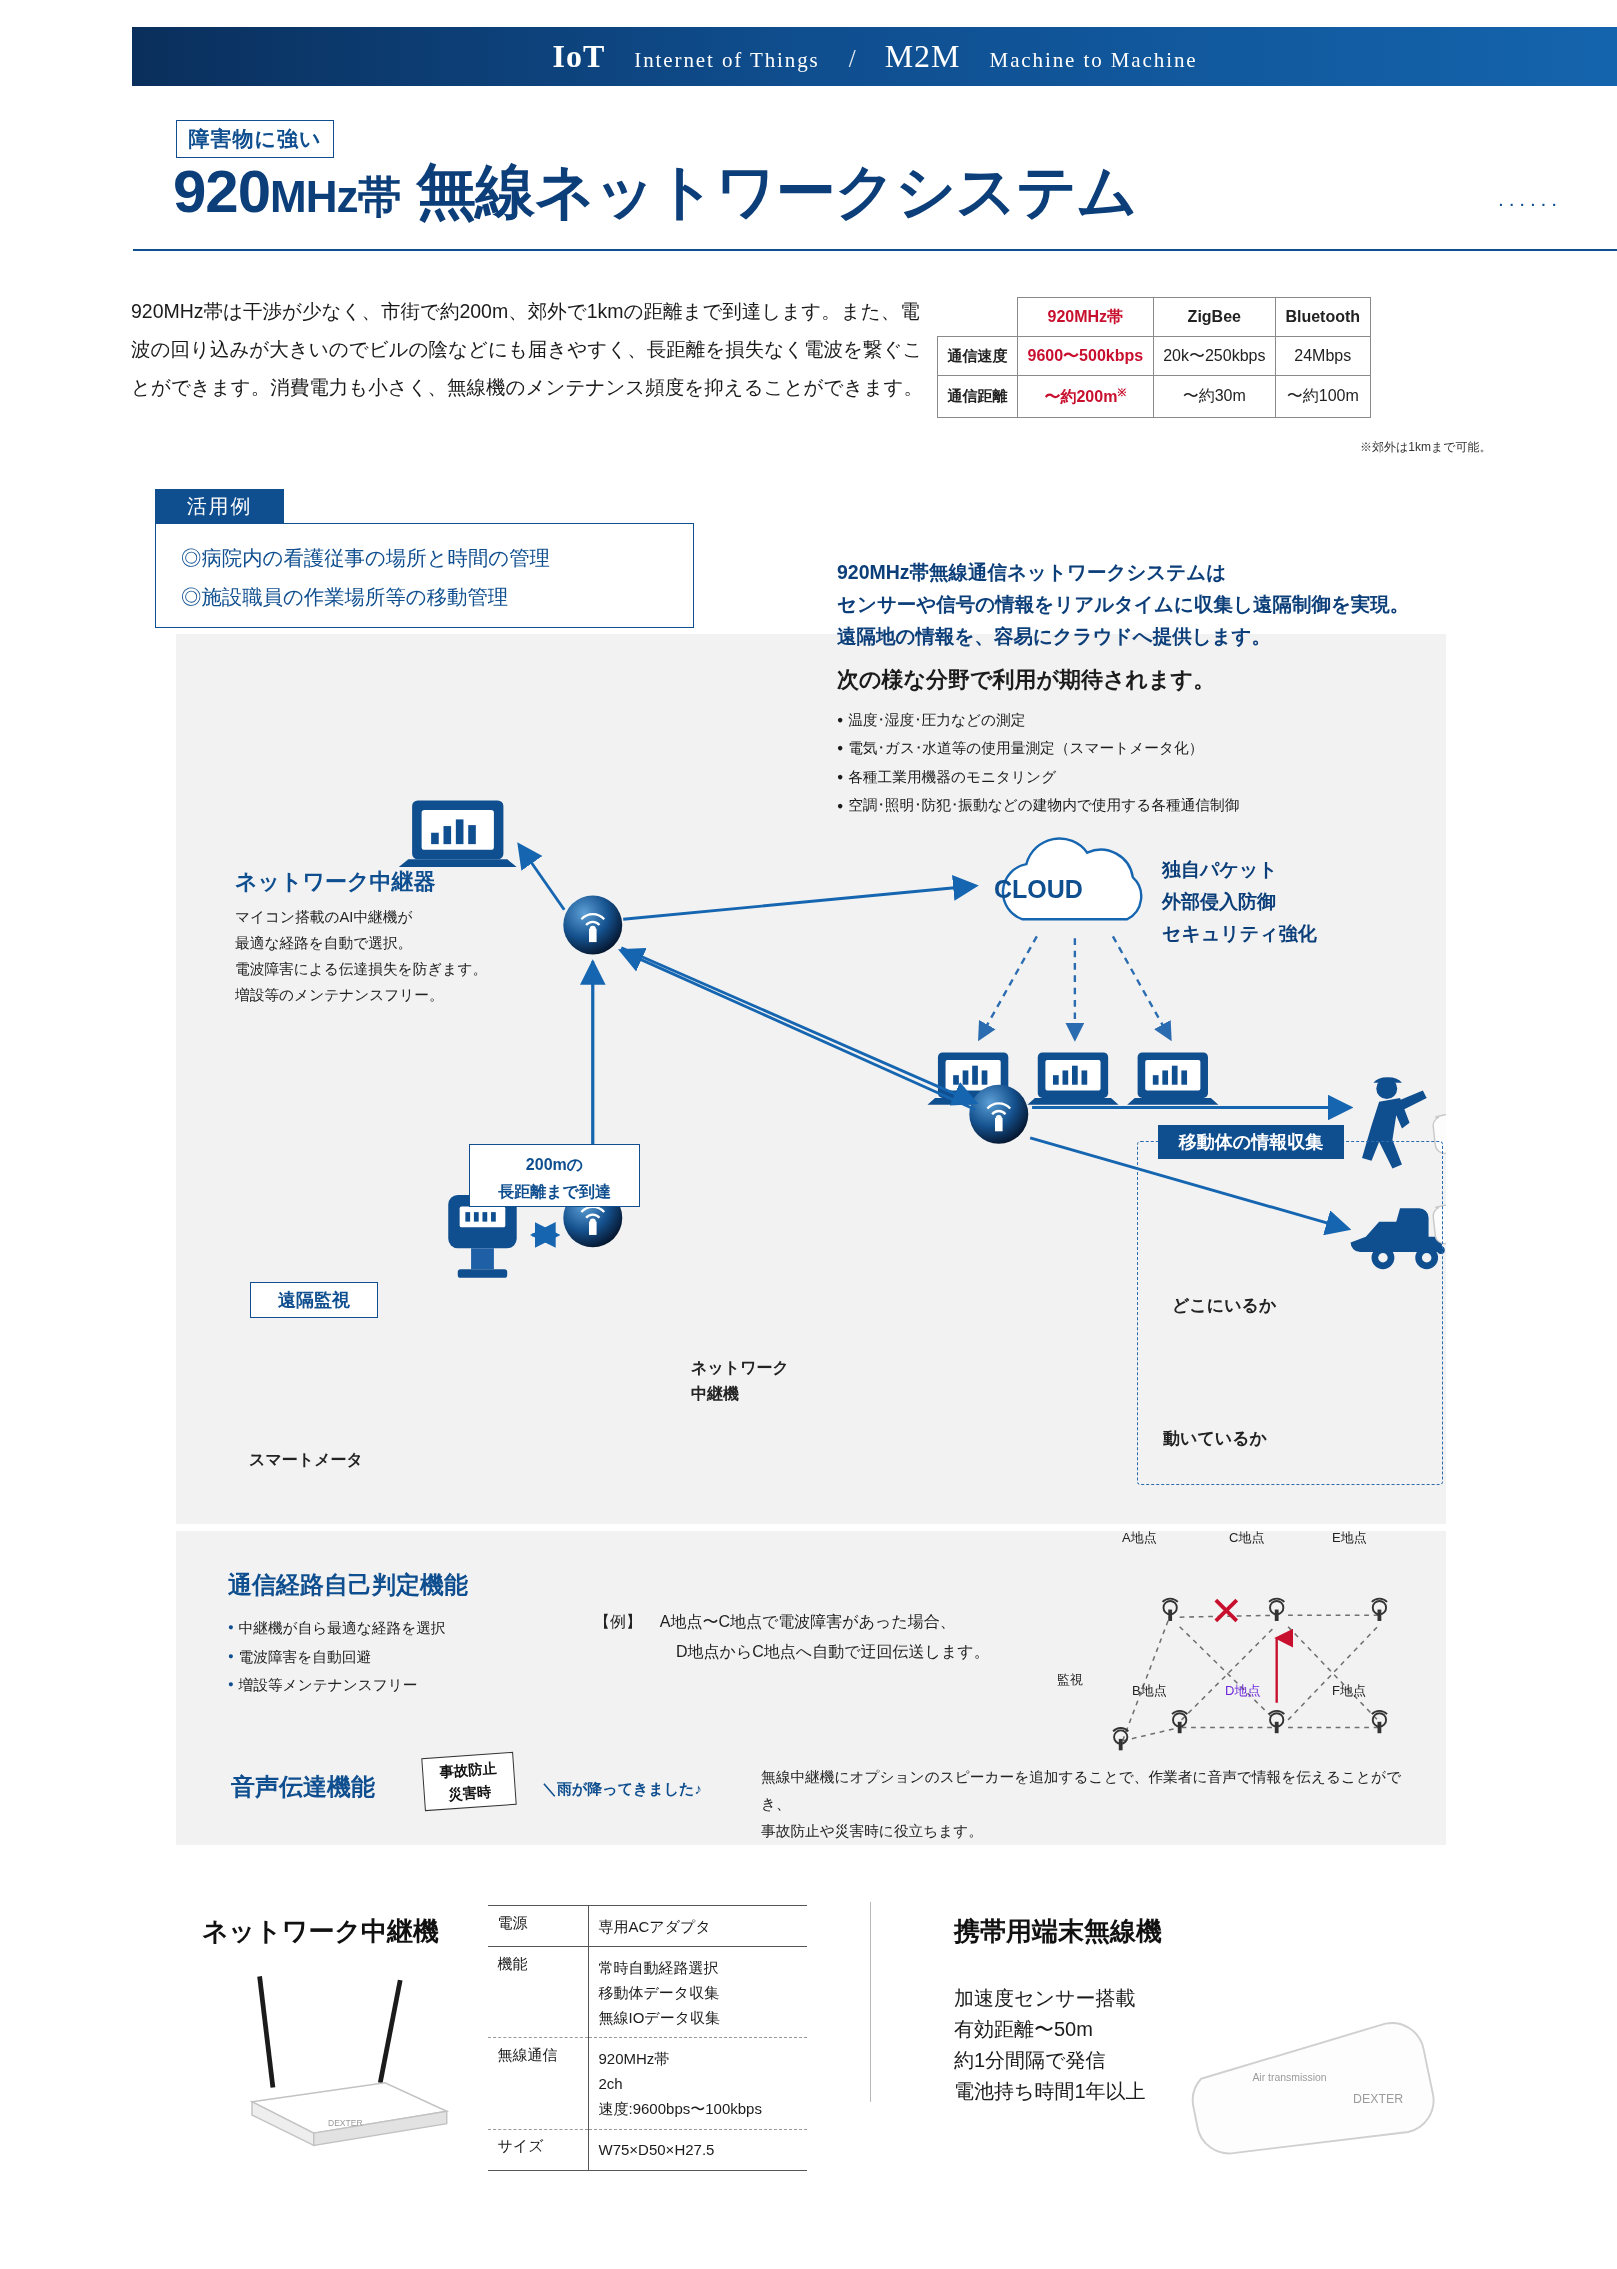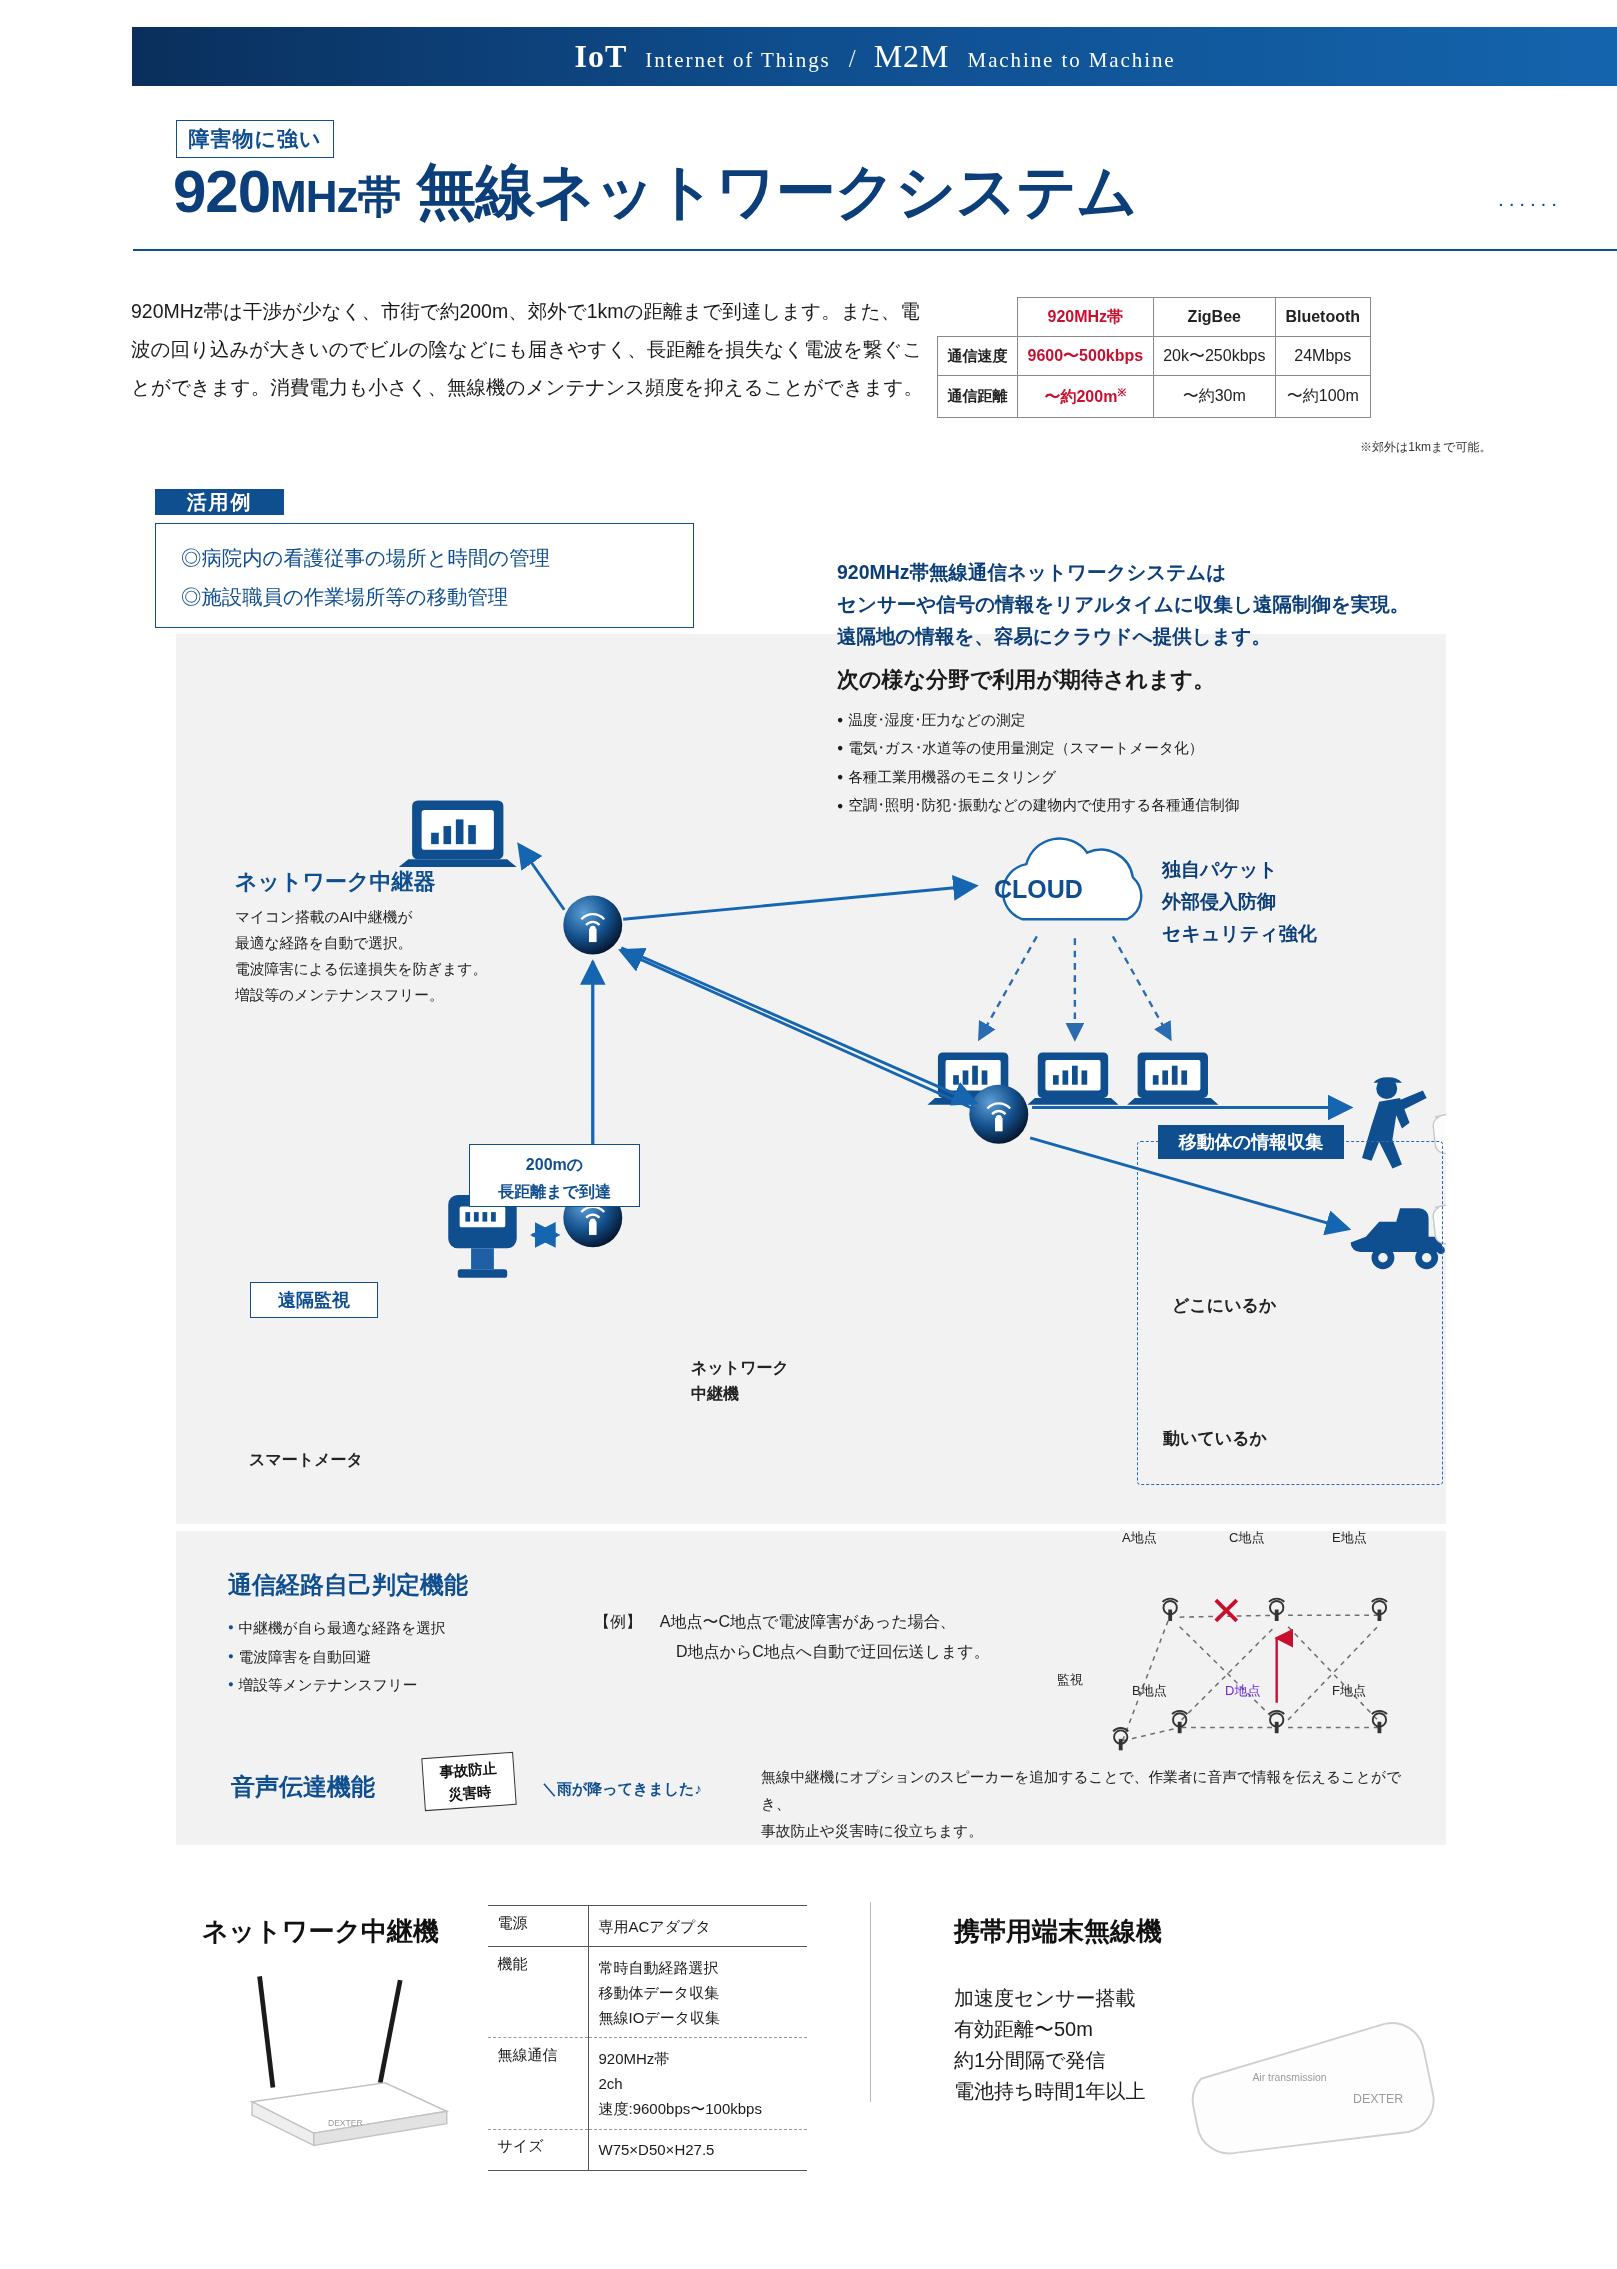--- a/index.html
+++ b/index.html
@@ -12,21 +12,21 @@
     overflow:hidden;
   }
   .page { position:relative; width:1618px; height:2269px; }
 
   
   .banner {
     position:absolute; left:132px; top:27px; width:1486px; height:59px;
     background:linear-gradient(90deg,#0a2f5c 0%, #0f4e8f 45%, #1464ad 100%);
     display:flex; align-items:center; justify-content:center;
   }
-  .banner-inner { display:flex; align-items:baseline; gap:18px; color:#fff; }
+  .banner-inner { display:flex; align-items:baseline; gap:29px; color:#fff; }
   .banner .iot { font-family:"Liberation Serif", serif; font-size:32px; letter-spacing:1px; font-weight:600; }
   .banner .iot-sub { font-family:"Liberation Serif", serif; font-size:21px; letter-spacing:1.9px; }
   .banner .slash { font-family:"Liberation Serif", serif; font-size:25px; opacity:.9; }
   .banner .m2m { font-family:"Liberation Serif", serif; font-size:32px; letter-spacing:1px; font-weight:400; }
   .banner .m2m-sub { font-family:"Liberation Serif", serif; font-size:21px; letter-spacing:1.9px; }
 
   
   .tag-obstacle {
     position:absolute; left:176px; top:120px;
     border:1.9px solid #0f4e8f; color:#0f4e8f; background:#fff;
@@ -64,22 +64,22 @@
   .cmp .rowhdr { background:#fff; font-weight:bold; font-size:15px; color:#222; white-space:nowrap;}
   .cmp .hi { color:#c8102e; font-weight:bold; }
   .cmp .blank { border:none; }
   .cmp-note {
     position:absolute; left:1360px; top:439px; font-size:12px; color:#333;
   }
   .sup { font-size:10.5px; vertical-align:super; }
 
   
   .usecase-tab {
-    position:absolute; left:155px; top:489px; width:129px; height:26px;
-    background:#0f4e8f; color:#fff; font-size:20px; font-weight:bold;
+    position:absolute; left:155px; top:489px; width:129px; height:34px;
+    background:#0f4e8f; color:#fff; font-size:20px; font-weight:normal;
     display:flex; align-items:center; justify-content:center; letter-spacing:1.9px;
   }
   .usecase-box {
     position:absolute; left:155px; top:523px; width:539px; height:105px;
     border:1.9px solid #0f4e8f; background:#fff;
     padding:15px 0 0 25px; box-sizing:border-box;
   }
   .usecase-box div { font-size:20.4px; color:#0f4e8f; line-height:39px; font-weight:500;}
 
   

